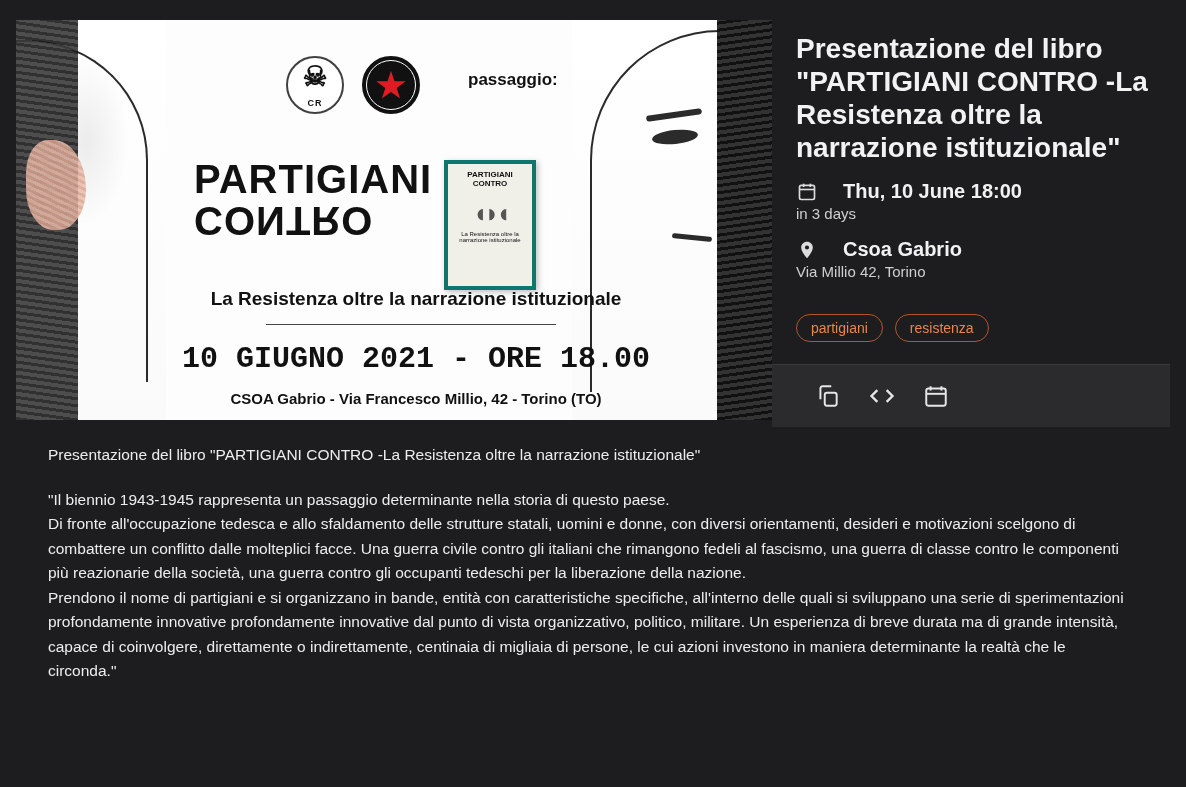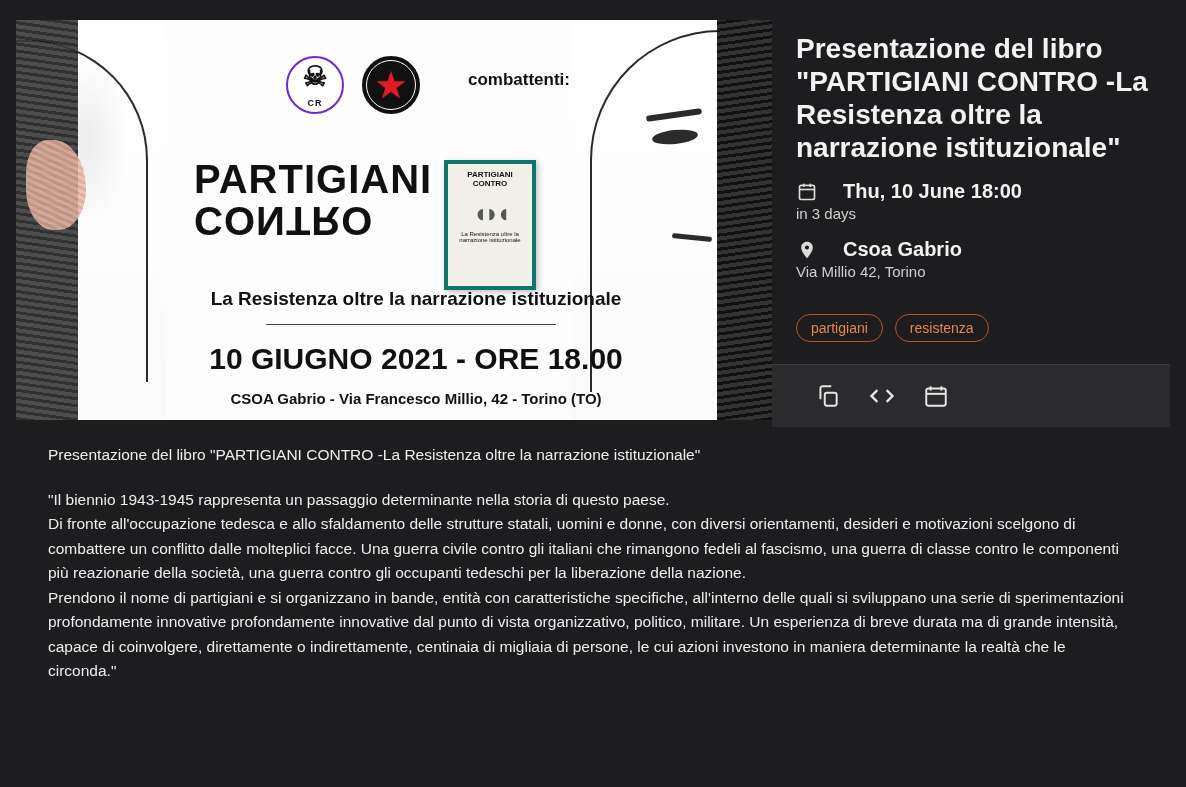--- a/index.html
+++ b/index.html
@@ -122,21 +122,21 @@
   .logos {
     position: absolute;
     left: 270px; top: 36px;
     display: flex;
     align-items: center;
     gap: 18px;
   }
   .logo-circle {
     width: 54px; height: 54px;
     border-radius: 50%;
-    border: 2px solid #6d28d9;
+    border: 2px solid #404040;
     display: flex; align-items: center; justify-content: center;
     background: #fff;
     font-size: 9px; color:#111; font-weight: 700; text-align:center;
     position: relative;
   }
   .logo-circle.skull:after {
     content: "☠";
     font-size: 28px;
     color: #111;
     position: absolute; top: 2px; left: 50%; transform: translateX(-50%);
@@ -226,20 +226,21 @@
     border-top: 1px solid #444;
   }
   .p-date {
     position: absolute;
     left: 150px; top: 322px;
     width: 500px;
     text-align: center;
     color: #111;
     font-size: 30px;
     font-weight: 800;
+    font-family: Liberation Mono, monospace;
   }
   .p-place {
     position: absolute;
     left: 120px; top: 370px;
     width: 560px;
     text-align: center;
     color: #111;
     font-size: 15px;
     font-weight: 700;
   }
@@ -351,21 +352,21 @@
 
           <div class="logos">
             <div class="logo-circle skull">
               <span class="cr">CR</span>
             </div>
             <div class="logo-circle star">
               <span class="ring"></span>
               <span class="starglyph">★</span>
             </div>
           </div>
-          <div class="presentano">combattenti:</div>
+          <div class="presentano">passaggio:</div>
 
           <div class="p-title">
             <span>PARTIGIANI</span>
             <span class="mirror">CONTRO</span>
           </div>
 
           <div class="p-book">
             <div>PARTIGIANI CONTRO</div>
             <div class="bk-faces">◖◗◖</div>
             <div class="bk-sub">La Resistenza oltre la narrazione istituzionale</div>

